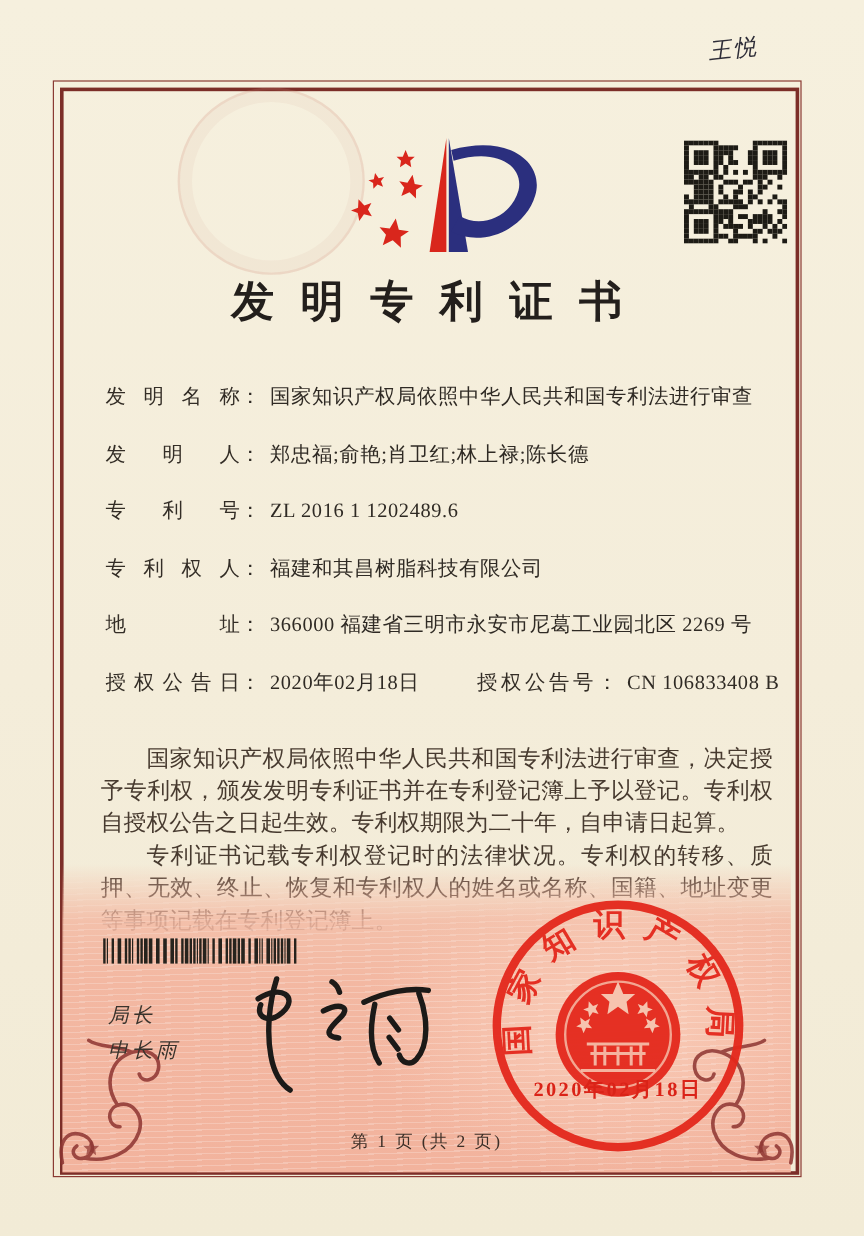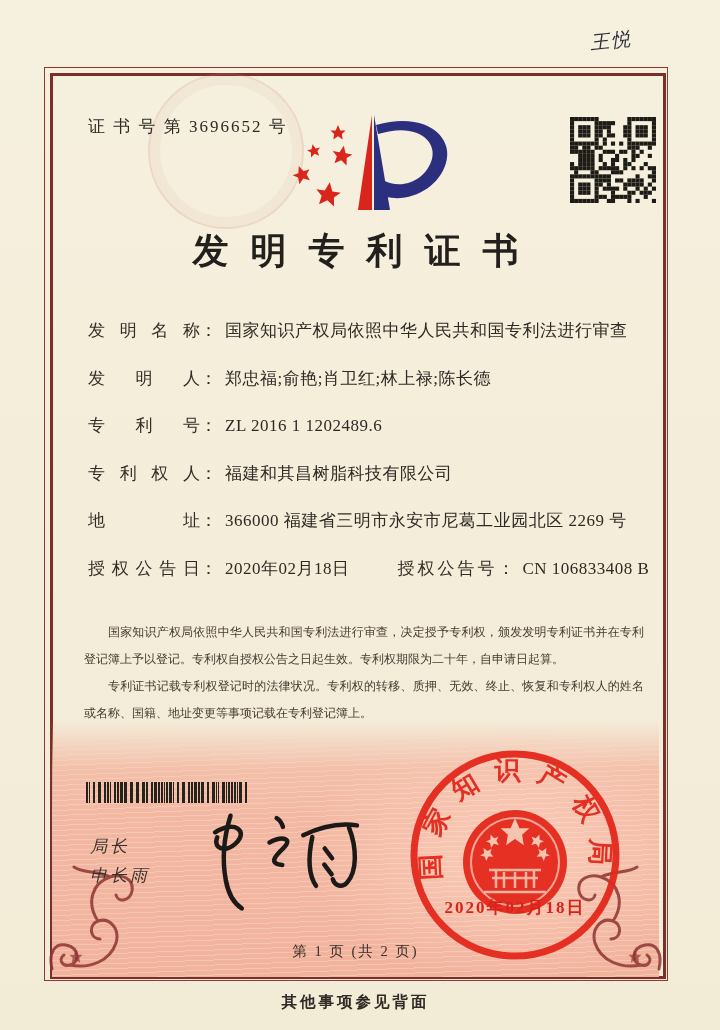--- a/index.html
+++ b/index.html
@@ -29,21 +29,21 @@
     font-size:36px;font-weight:700;color:#231f1c;letter-spacing:22px;text-indent:22px;}
   
   .fields{position:absolute;left:44px;top:252px;width:556px;}
   .frow{height:47.5px;font-size:17px;color:#2f2a24;white-space:nowrap;}
   .flabel{display:inline-block;width:112px;text-align:justify;text-align-last:justify;
     vertical-align:top;color:#332d26;}
   .fcolon{display:inline-block;margin-right:8px;}
   .fvalue{letter-spacing:.5px;}
   .fpair2{margin-left:48px;}
   
-  .paras{position:absolute;left:40px;top:552px;width:560px;font-size:12px;
+  .paras{position:absolute;left:40px;top:552px;width:560px;font-size:19px;
     line-height:27px;color:#473a2f;text-align:justify;}
   .paras p{margin:0;text-indent:2em;}
   
   .band{position:absolute;left:8px;top:653px;width:607px;height:257px;
     background:
       radial-gradient(ellipse 300px 180px at 76% 52%, rgba(250,206,186,.9), rgba(250,206,186,0) 70%),
       linear-gradient(180deg, rgba(243,184,162,0) 0px, rgba(243,184,162,.85) 48px, #f3b8a2 95px, #f2b39d 100%);}
   .band .waves{position:absolute;inset:0;opacity:.5;
     background:repeating-linear-gradient(178deg, rgba(255,255,255,.45) 0 1px, rgba(255,255,255,0) 1px 5px);
     -webkit-mask-image:linear-gradient(180deg,transparent 0,#000 70px);
@@ -78,21 +78,20 @@
 
   <div class="handnote">王悦</div>
 
   <div class="frame-outer"></div>
   <div class="frame-inner"></div>
 
   <div class="inner">
 
     <div class="watermark"></div>
 
-    <div class="certno">证 书 号 第 3696652 号</div>
 
     <svg class="logo" viewBox="0 0 190 112">
       <path d="M96,8 L82,103 L96,103 Z" fill="#d9261c"></path>
       <path d="M98,8 L98,103 L114,103 Z" fill="#2b2f7e"></path>
       <path d="M100,18 C150,4 178,30 170,56 C162,84 126,100 100,86 L107,73 C126,84 150,73 156,52 C161,33 140,15 102,27 Z" fill="#2b2f7e"></path>
       <use href="#star" transform="translate(62,26) scale(0.8)" fill="#d9261c"></use>
       <use href="#star" transform="translate(38,44) scale(0.7) rotate(-12)" fill="#d9261c"></use>
       <use href="#star" transform="translate(66,49) scale(1.05) rotate(10)" fill="#d9261c"></use>
       <use href="#star" transform="translate(26,68) scale(0.95) rotate(-20)" fill="#d9261c"></use>
       <use href="#star" transform="translate(52,88) scale(1.3) rotate(8)" fill="#d9261c"></use>
@@ -475,14 +474,13 @@
             <path d="M80,148 L142,148"></path>
           </g>
         </g>
       </svg>
       <div class="sealdate">2020年02月18日</div>
 
       <div class="pageinfo">第 1 页 (共 2 页)</div>
     </div>
   </div>
 
-  <div class="backnote">其他事项参见背面</div>
 </div>
 
 </body></html>

